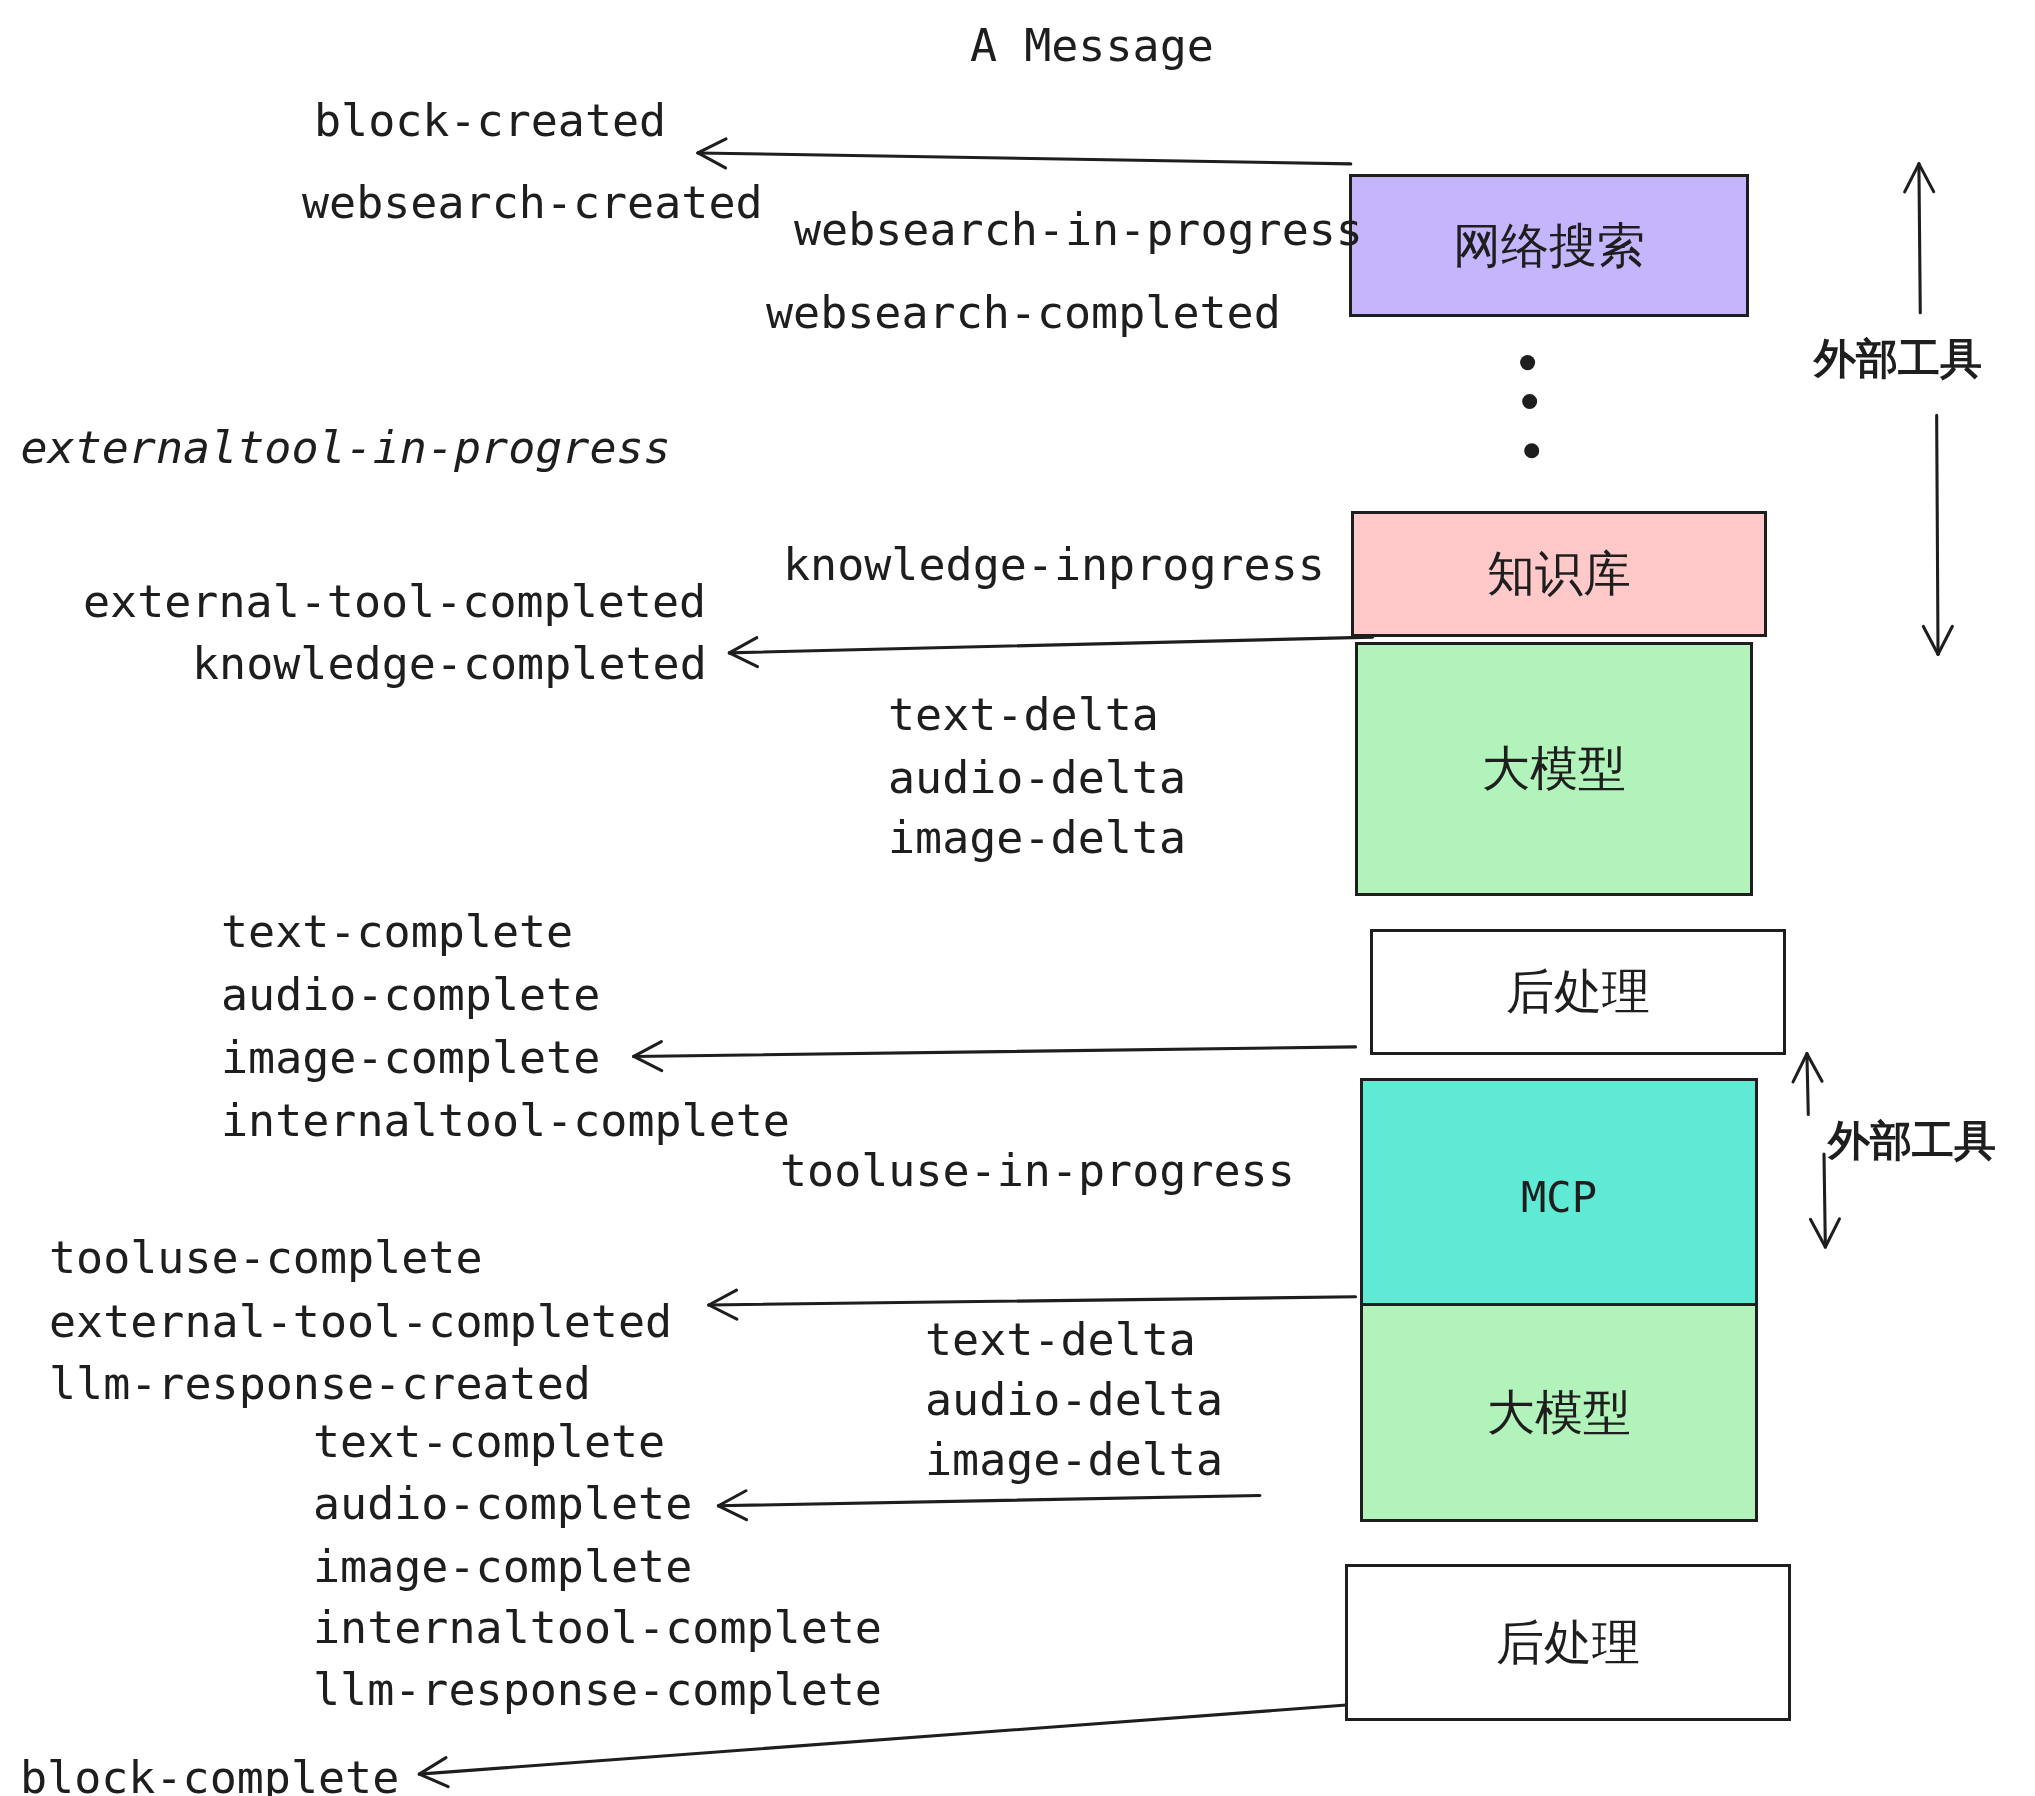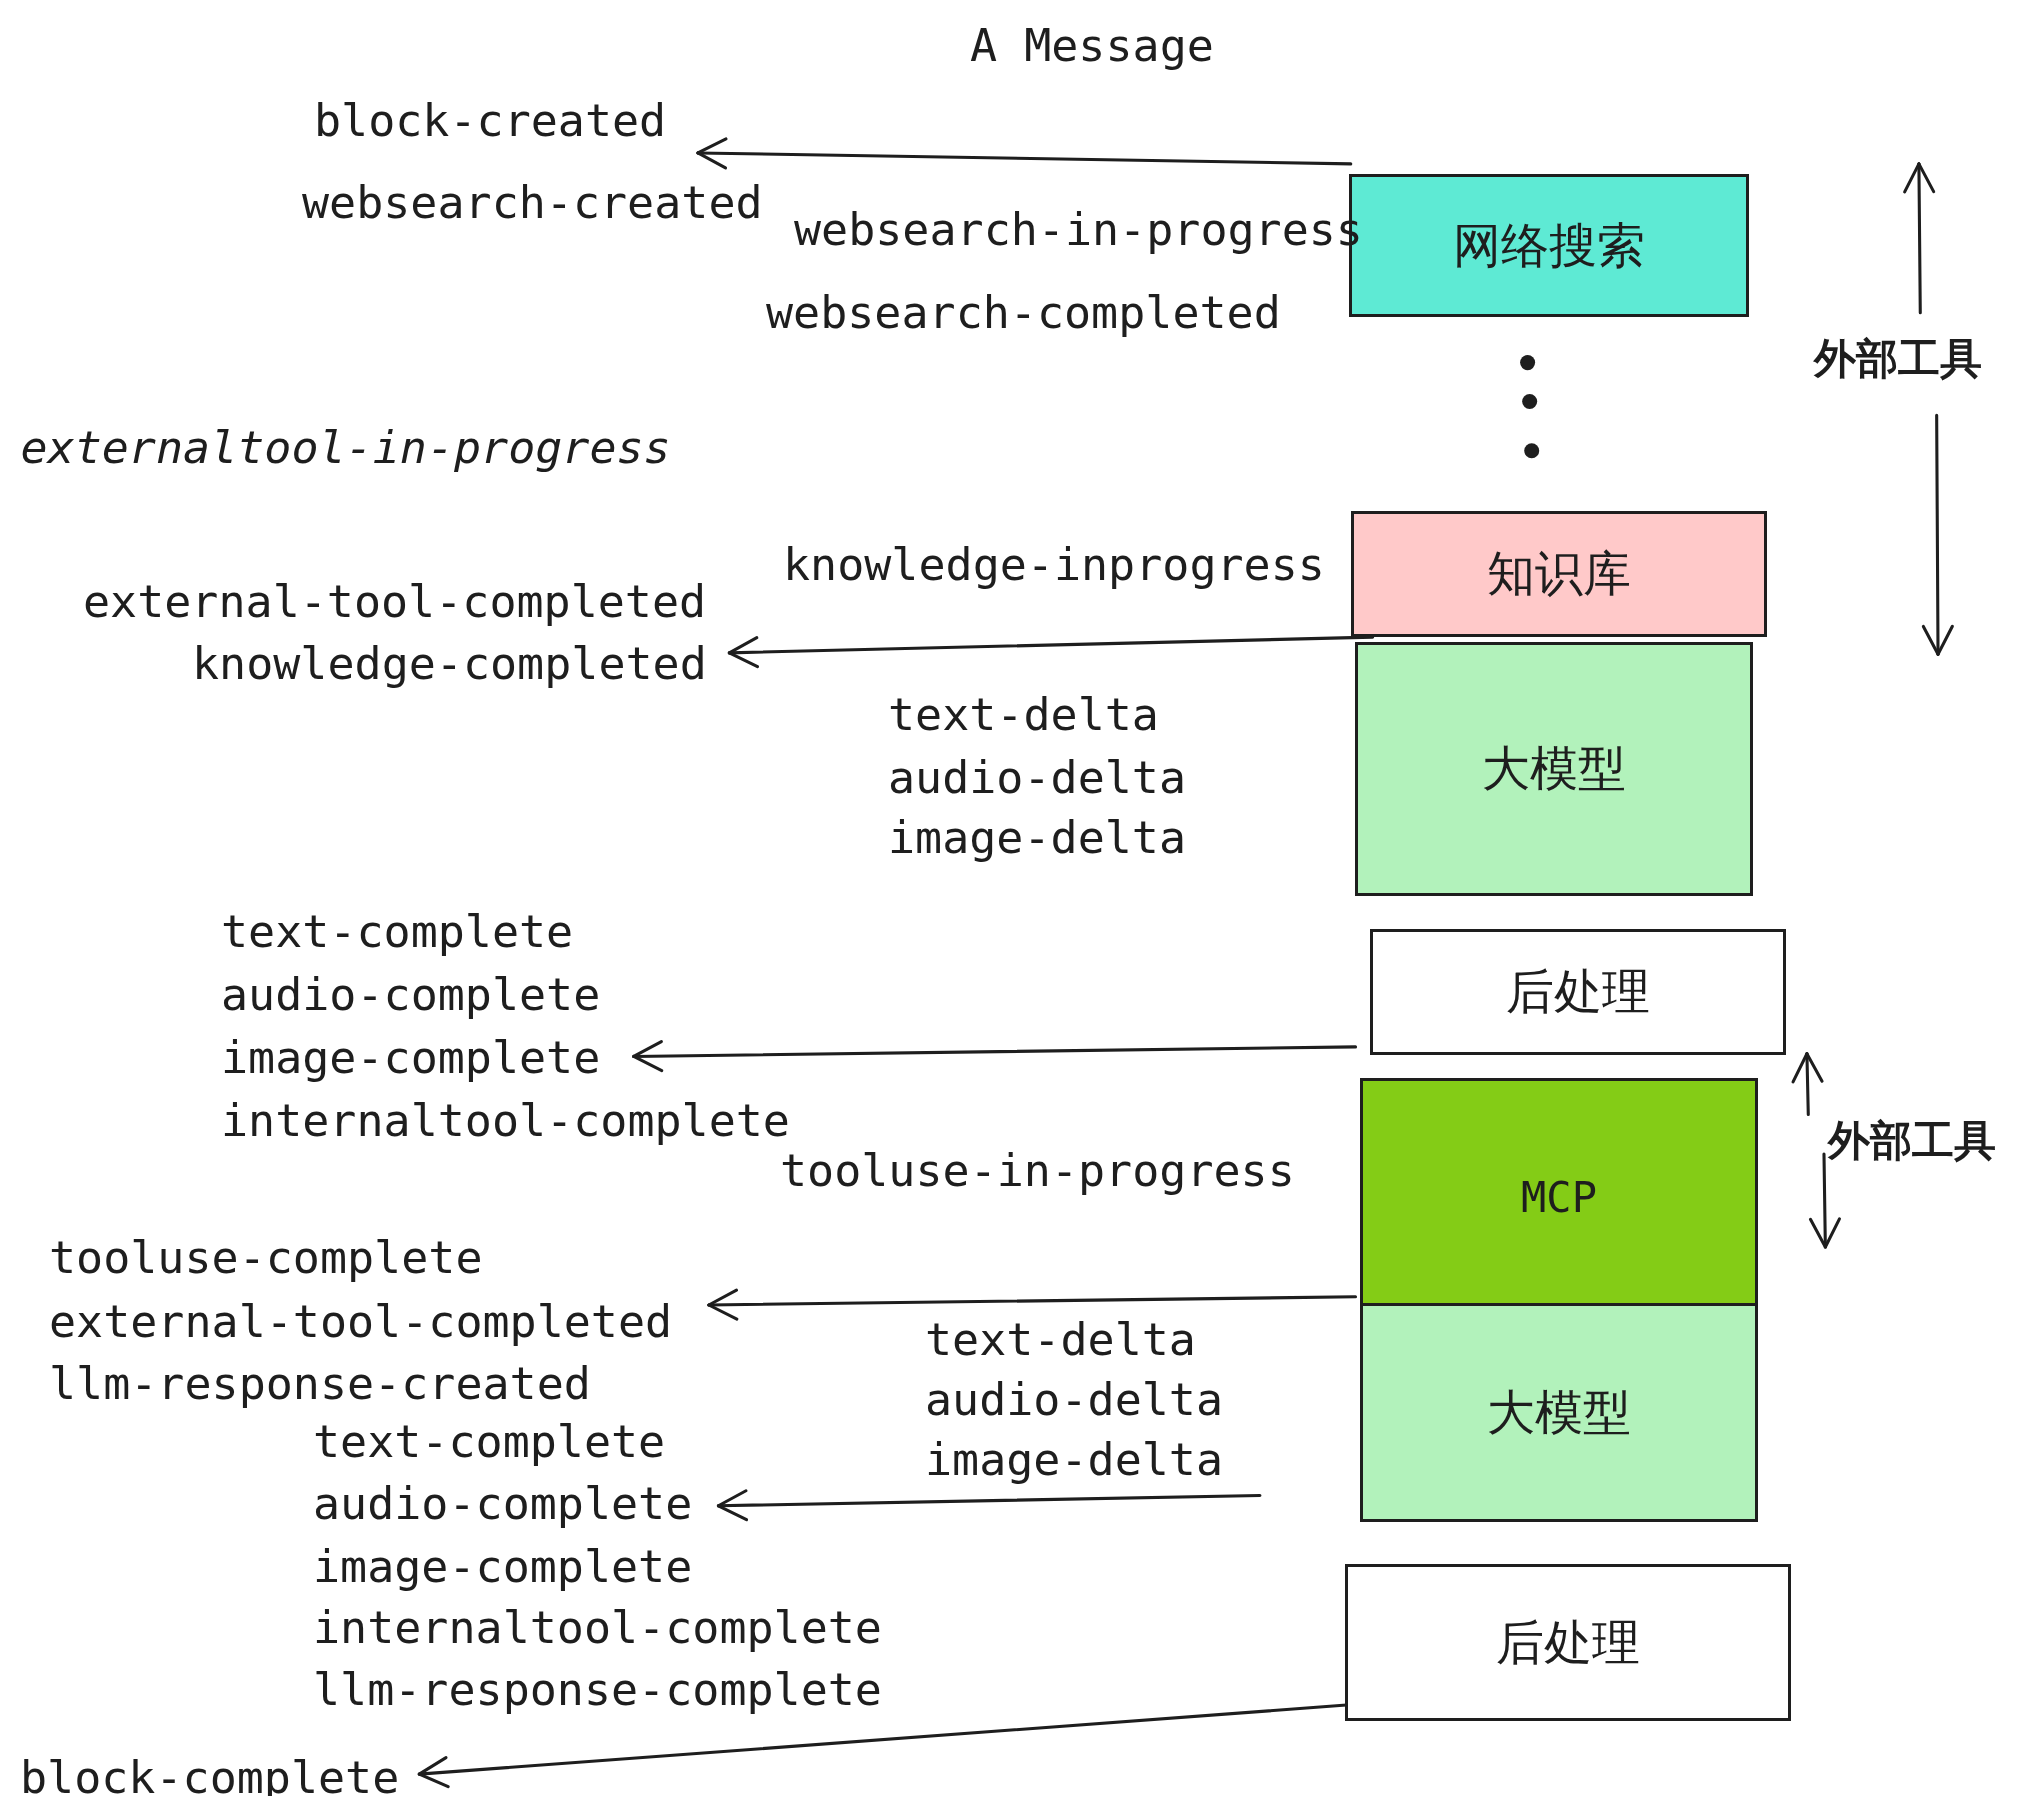--- a/index.html
+++ b/index.html
@@ -90,33 +90,33 @@
       <g>
         <line x1="2671" y1="1690" x2="2673" y2="1826" stroke="#1e1e1e" stroke-width="4.5" stroke-linecap="round"></line>
         <line x1="2673" y1="1826" x2="2693.6395844294107" y2="1784.8902985345158" stroke="#1e1e1e" stroke-width="4.5" stroke-linecap="round"></line>
         <line x1="2673" y1="1826" x2="2651.160493358601" y2="1785.514991050263" stroke="#1e1e1e" stroke-width="4.5" stroke-linecap="round"></line>
       </g>
       <circle cx="2237" cy="531" r="11" fill="#1e1e1e"></circle>
       <circle cx="2240" cy="588" r="11" fill="#1e1e1e"></circle>
       <circle cx="2243" cy="660" r="11" fill="#1e1e1e"></circle>
     </svg>
   <div id="boxes" class="layer">
-      <div class="box" style="left: 1349px; top: 174px; width: 400px; height: 143px; background: #5eead4;">
+      <div class="box" style="left: 1349px; top: 174px; width: 400px; height: 143px; background: #c4b5fd;">
         <span class="zh-label">网络搜索</span>
       </div>
       <div class="box" style="left: 1351px; top: 511px; width: 416px; height: 126px; background: rgb(255, 201, 201);">
         <span class="zh-label">知识库</span>
       </div>
       <div class="box" style="left: 1355px; top: 642px; width: 398px; height: 254px; background: rgb(178, 242, 187);">
         <span class="zh-label">大模型</span>
       </div>
       <div class="box" style="left: 1370px; top: 929px; width: 416px; height: 126px; background: rgb(255, 255, 255);">
         <span class="zh-label">后处理</span>
       </div>
-      <div class="box" style="left: 1360px; top: 1078px; width: 398px; height: 238px; background: #84cc16;">
+      <div class="box" style="left: 1360px; top: 1078px; width: 398px; height: 238px; background: #5eead4;">
         <span class="mono-label">MCP</span>
       </div>
       <div class="box" style="left: 1360px; top: 1303px; width: 398px; height: 219px; background: rgb(178, 242, 187);">
         <span class="zh-label">大模型</span>
       </div>
       <div class="box" style="left: 1345px; top: 1564px; width: 446px; height: 157px; background: rgb(255, 255, 255);">
         <span class="zh-label">后处理</span>
       </div>
     </div>
   <div id="events" class="layer">

